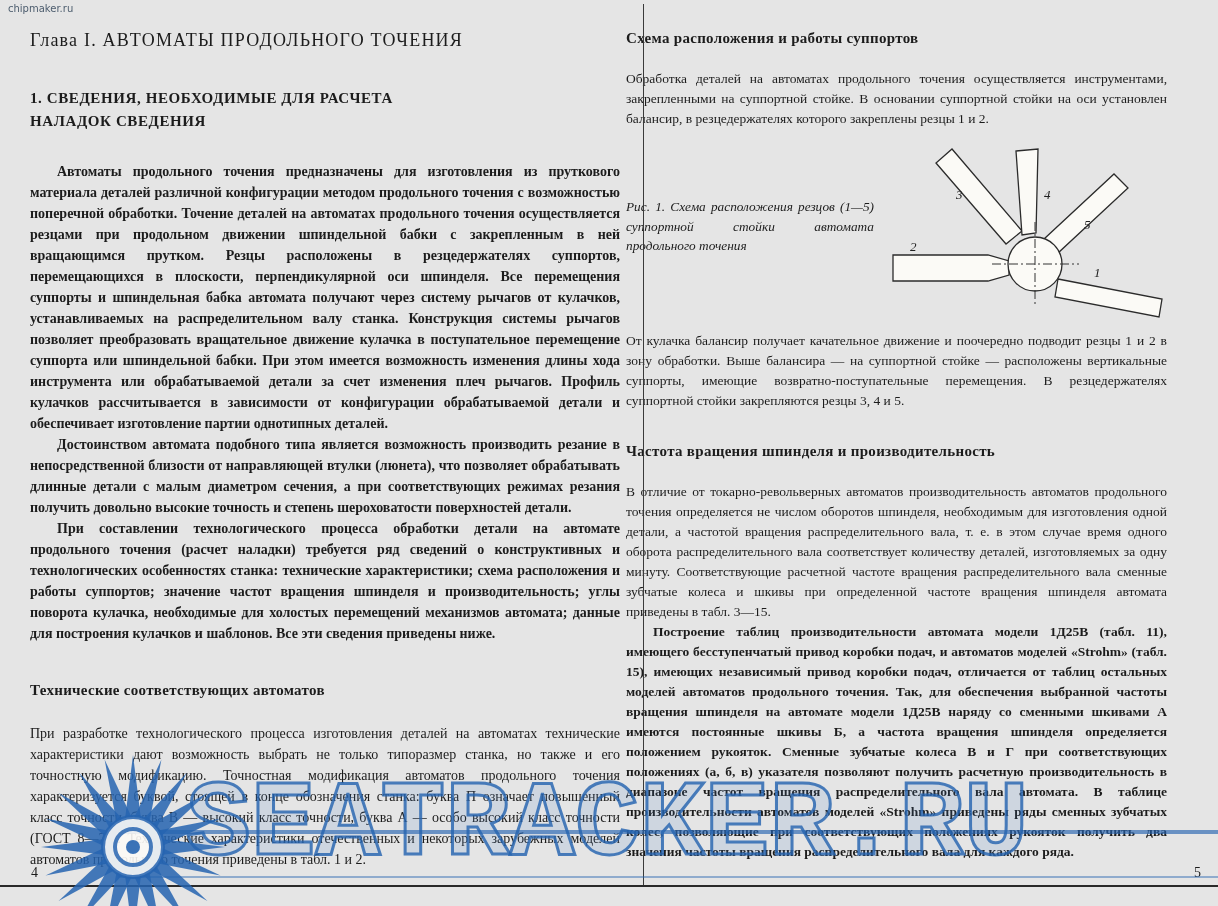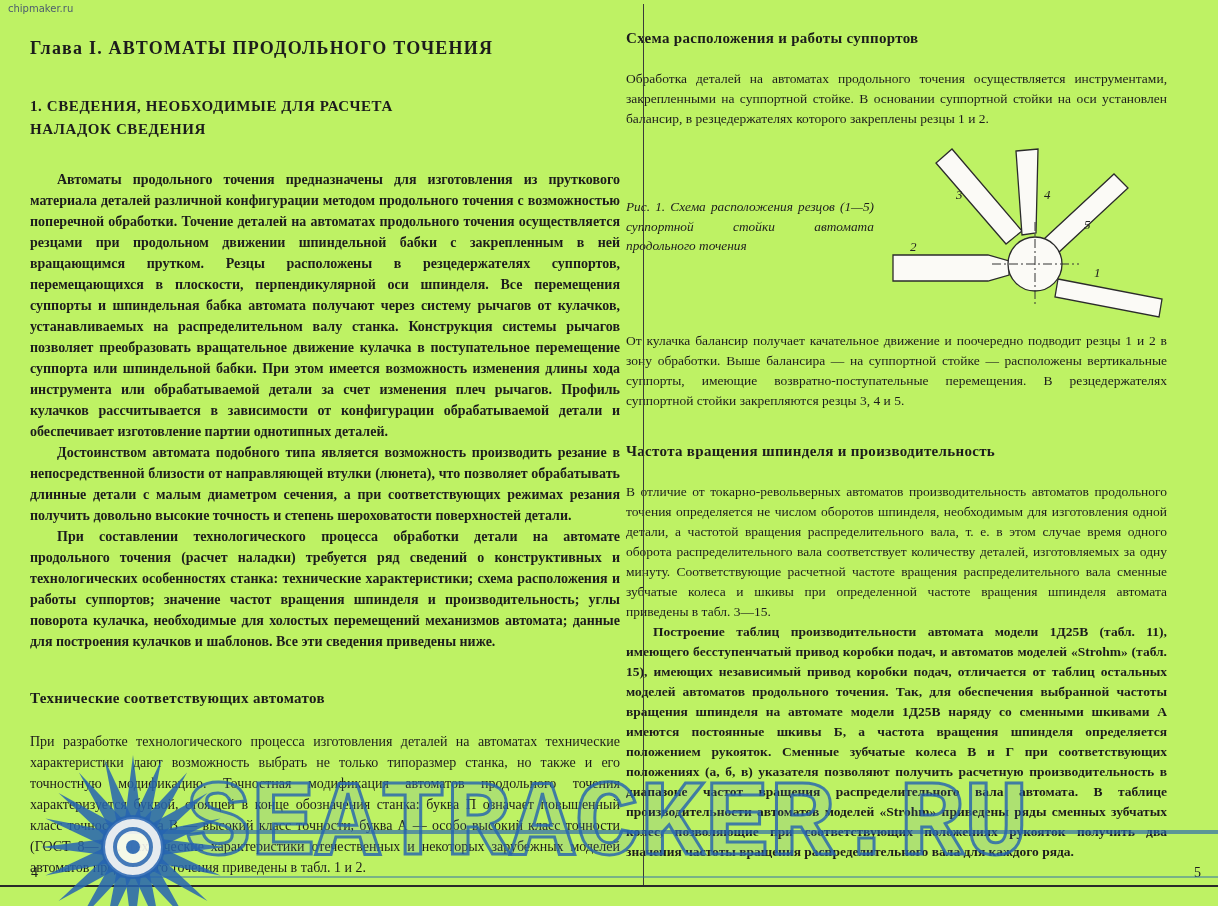--- a/index.html
+++ b/index.html
@@ -1,32 +1,32 @@
 <!DOCTYPE html>
 <html><head>
 <meta charset="utf-8">
 <style>
   * { margin:0; padding:0; box-sizing:border-box; }
   html,body { background:#9a9a9a; }
   .scan {
     position:relative; width:1218px; height:906px;
-    background:#bef264; overflow:hidden;
+    background:#e5e5e5; overflow:hidden;
     font-family:"Liberation Serif", serif; color:#1c1c1c;
   }
   .site-tag {
     position:absolute; top:3px; left:8px;
     font-family:"DejaVu Sans", sans-serif; font-size:10px; color:#4d5d6e;
   }
   .page { position:absolute; top:22px; }
   .page-left  { left:30px;  width:590px; }
   .page-right { left:626px; width:541px; }
 
   .chapter-title {
-    font-size:18px; font-weight:bold; letter-spacing:1.2px;
-    margin:16px 0 36px 0; white-space:nowrap;
+    font-size:18px; font-weight:normal; letter-spacing:1.2px;
+    margin:8px 0 36px 0; white-space:nowrap;
   }
   .section-heading {
     font-size:15px; font-weight:bold; letter-spacing:0.6px;
     line-height:23px; margin-bottom:28px;
   }
   .sub-heading {
     font-size:15px; font-weight:bold; letter-spacing:0.3px;
     margin:38px 0 24px 0;
   }
   .rp-heading {

